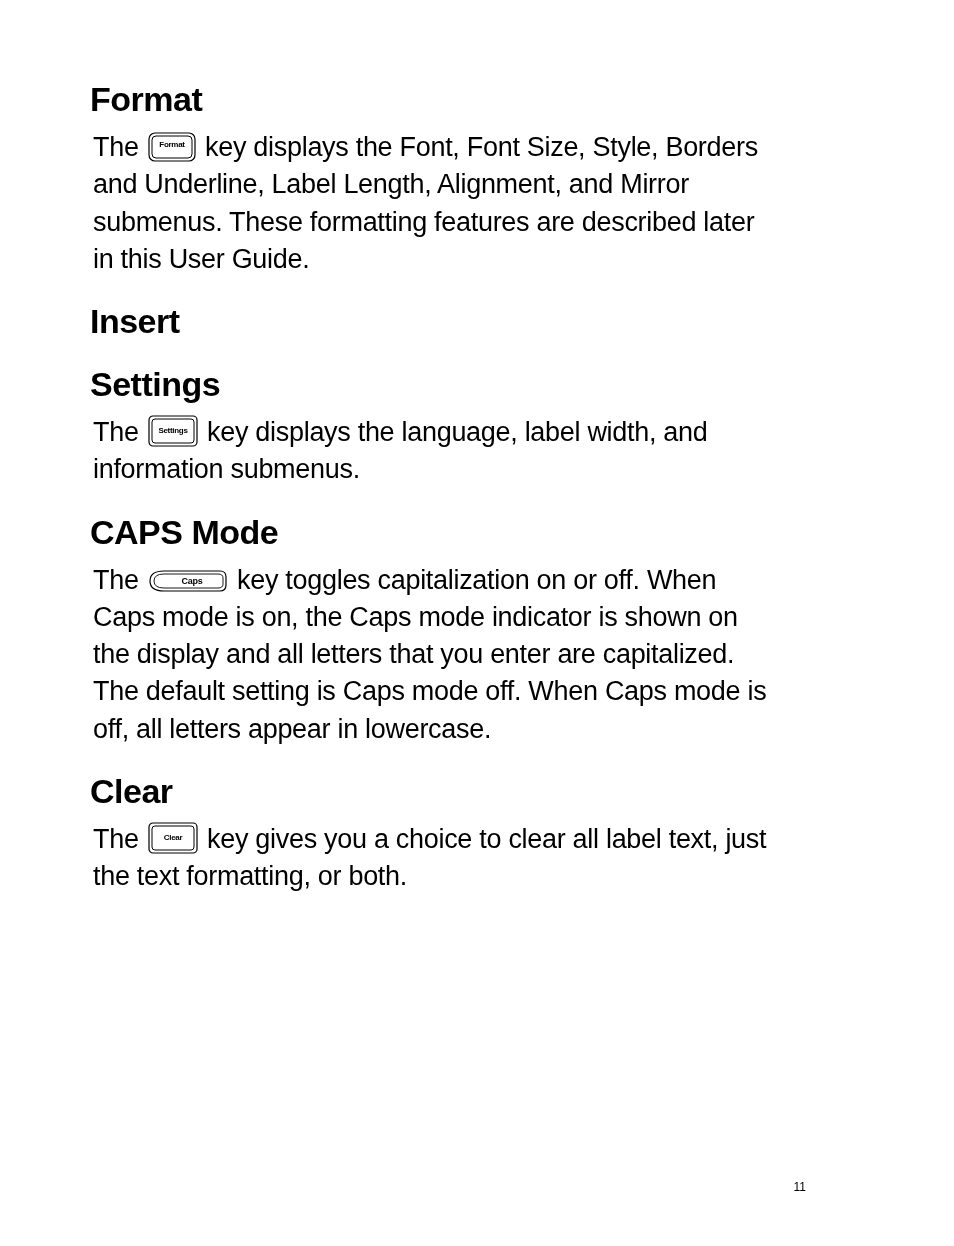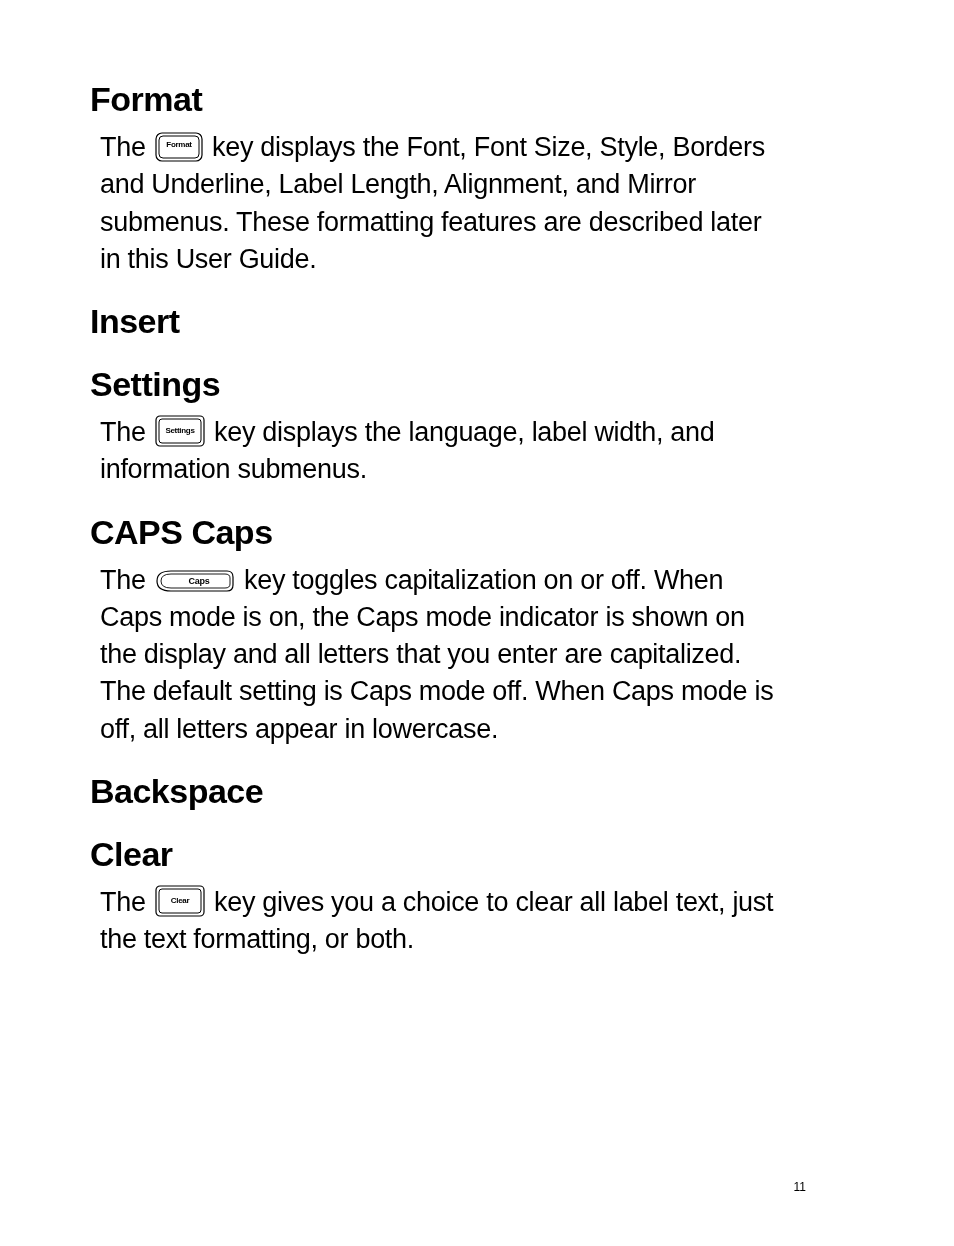--- a/index.html
+++ b/index.html
@@ -24,21 +24,21 @@
     margin: 24px 0 10px 0;
     letter-spacing: -0.5px;
     font-stretch: semi-condensed;
   }
   h2.section-heading:first-of-type {
     margin-top: 0;
   }
   p.body {
     font-size: 27px;
     line-height: 1.38;
-    margin: 6px 0 10px 10px;
+    margin: 6px 0 10px 3px;
     letter-spacing: -0.3px;
     font-stretch: semi-condensed;
   }
   .bold { font-weight: 700; }
   .page-number {
     position: absolute;
     bottom: 52px;
     right: 44px;
     font-size: 12px;
   }
@@ -82,34 +82,33 @@
     <span class="keyicon">
       <svg width="50" height="32" viewBox="0 0 50 32">
         <rect x="1" y="1" width="48" height="30" rx="4" ry="4" fill="none" stroke="#000" stroke-width="1.2"></rect>
         <rect x="4" y="4" width="42" height="24" rx="3" ry="3" fill="none" stroke="#000" stroke-width="1"></rect>
         <text x="25" y="18" text-anchor="middle" font-size="8" font-family="Arial" font-weight="bold">Settings</text>
       </svg>
     </span>
     <span> key displays the language, label width, and information submenus.</span>
   </p>
 
-  <h2 class="section-heading">CAPS Caps</h2>
+  <h2 class="section-heading">CAPS Mode</h2>
   <p class="body">
     <span>The </span>
     <span class="keyicon" style="vertical-align:-4px;">
       <svg width="80" height="24" viewBox="0 0 80 24">
         <path d="M 2 12 Q 2 2 16 2 L 72 2 Q 78 2 78 8 L 78 16 Q 78 22 72 22 L 16 22 Q 2 22 2 12 Z" fill="none" stroke="#000" stroke-width="1.2"></path>
         <path d="M 6 12 Q 6 5 16 5 L 70 5 Q 75 5 75 9 L 75 15 Q 75 19 70 19 L 16 19 Q 6 19 6 12 Z" fill="none" stroke="#000" stroke-width="0.9"></path>
         <text x="44" y="15" text-anchor="middle" font-size="9" font-family="Arial" font-weight="bold">Caps</text>
       </svg>
     </span>
     <span> key toggles capitalization on or off. When Caps mode is on, the Caps mode indicator is shown on the display and all letters that you enter are capitalized. The default setting is Caps mode off. When Caps mode is off, all letters appear in lowercase.</span>
   </p>
 
-  <h2 class="section-heading">Backspace</h2>
 
   <h2 class="section-heading">Clear</h2>
   <p class="body">
     <span>The </span>
     <span class="keyicon">
       <svg width="50" height="32" viewBox="0 0 50 32">
         <rect x="1" y="1" width="48" height="30" rx="4" ry="4" fill="none" stroke="#000" stroke-width="1.2"></rect>
         <rect x="4" y="4" width="42" height="24" rx="3" ry="3" fill="none" stroke="#000" stroke-width="1"></rect>
         <text x="25" y="18" text-anchor="middle" font-size="8" font-family="Arial" font-weight="bold">Clear</text>
       </svg>

